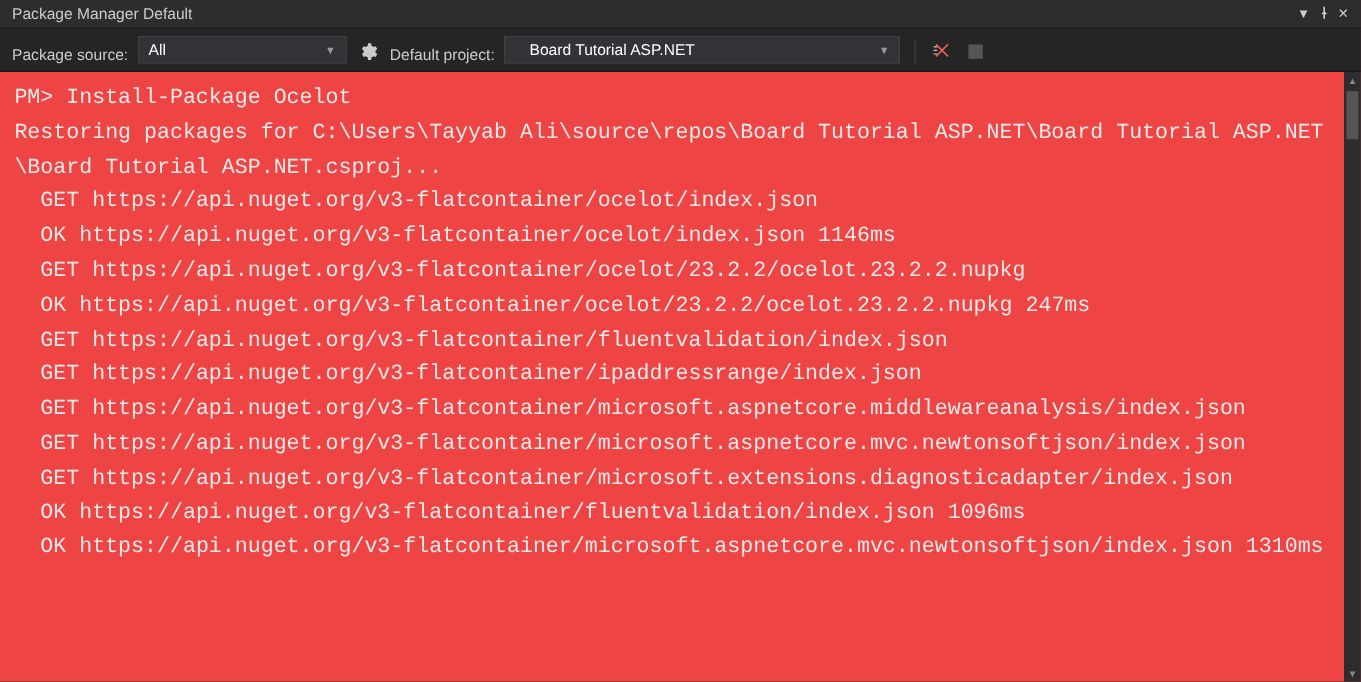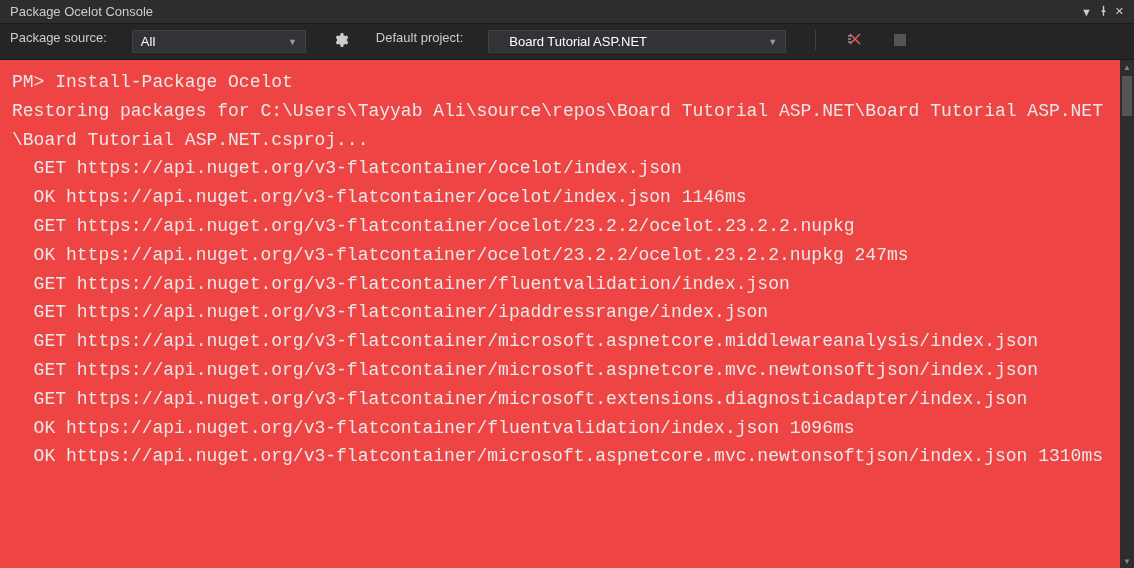--- a/index.html
+++ b/index.html
@@ -37,22 +37,22 @@
     }
     .title-icon {
       font-size: 11px;
       color: #cccccc;
       cursor: pointer;
     }
     .toolbar {
       background: #252526;
       padding: 6px 10px;
       display: flex;
-      align-items: flex-start;
-      gap: 25px;
+      align-items: flex-end;
+      gap: 8px;
       border-bottom: 1px solid #1a1a1a;
     }
     .toolbar-label {
       color: #cccccc;
       font-size: 13px;
       white-space: nowrap;
     }
     .dropdown {
       background: #333337;
       border: 1px solid #3f3f46;
@@ -61,21 +61,21 @@
       font-size: 13px;
       display: flex;
       align-items: center;
       justify-content: space-between;
       cursor: pointer;
     }
     .dropdown-source {
       width: 174px;
     }
     .dropdown-project {
-      width: 298px;
+      width: 330px;
       padding-left: 20px;
     }
     .dropdown-arrow {
       font-size: 9px;
       color: #999;
       margin-left: 8px;
     }
     .icon-btn {
       width: 20px;
       height: 20px;
@@ -150,21 +150,21 @@
       cursor: pointer;
     }
     .scrollbar-arrow-up { top: 0; }
     .scrollbar-arrow-down { bottom: 0; }
   </style>
 </head>
 <body>
 
 <div class="title-bar">
   <div class="title-bar-left">
-    <span>Package Ocelot Console</span>
+    <span>Package Manager Default</span>
   </div>
   <div class="title-bar-right">
     <span class="title-icon">▼</span>
     <span class="title-icon">
       <svg width="11" height="11" viewBox="0 0 16 16">
           <path fill="#ccc" d="M9 1v6l2 2v1H9v5l-1 1-1-1v-5H5V9l2-2V1h2z"></path>
         </svg>
     </span>
     <span class="title-icon">✕</span>
   </div>

